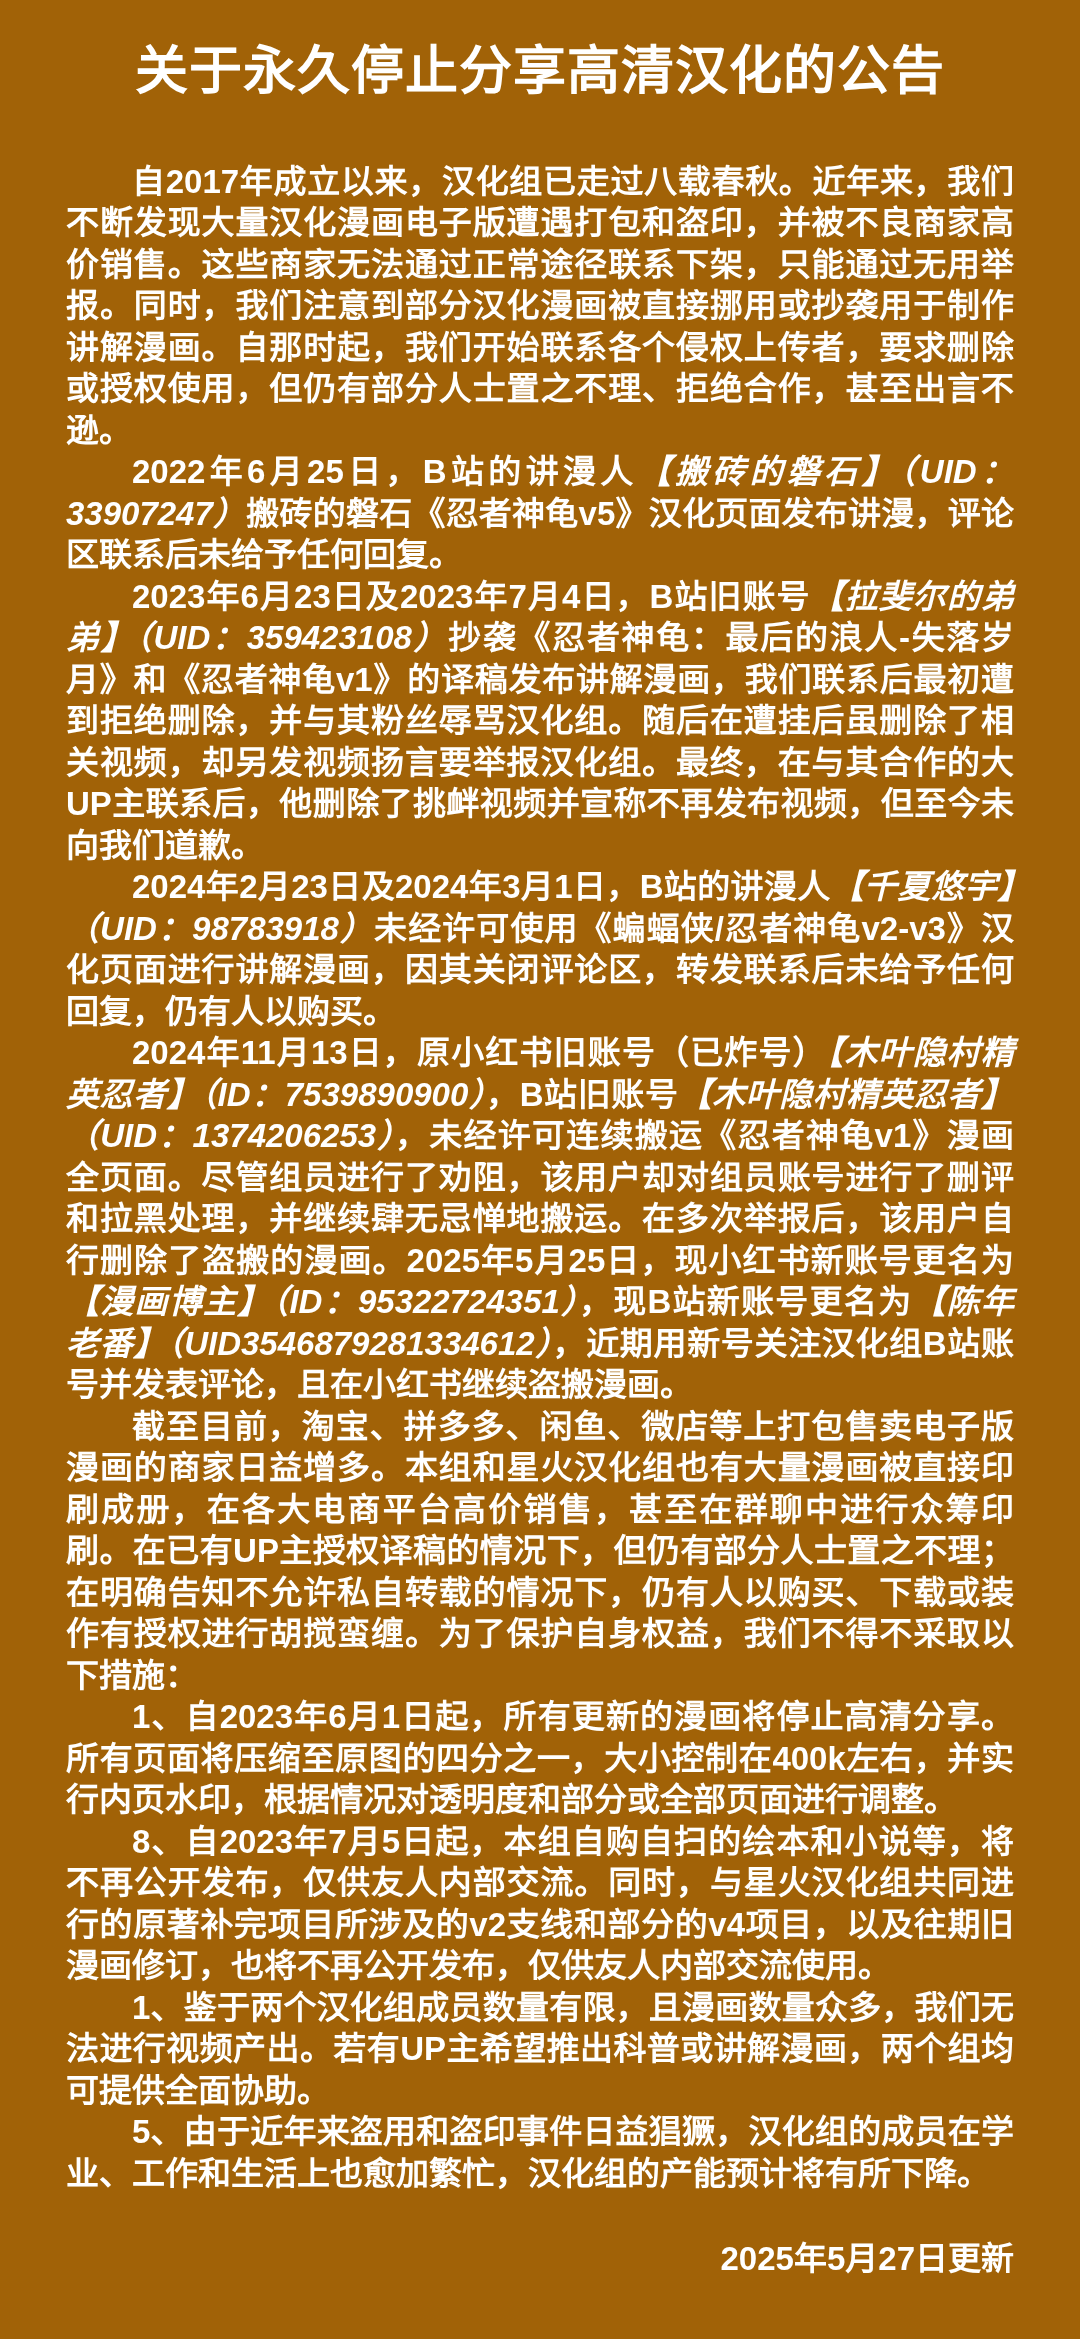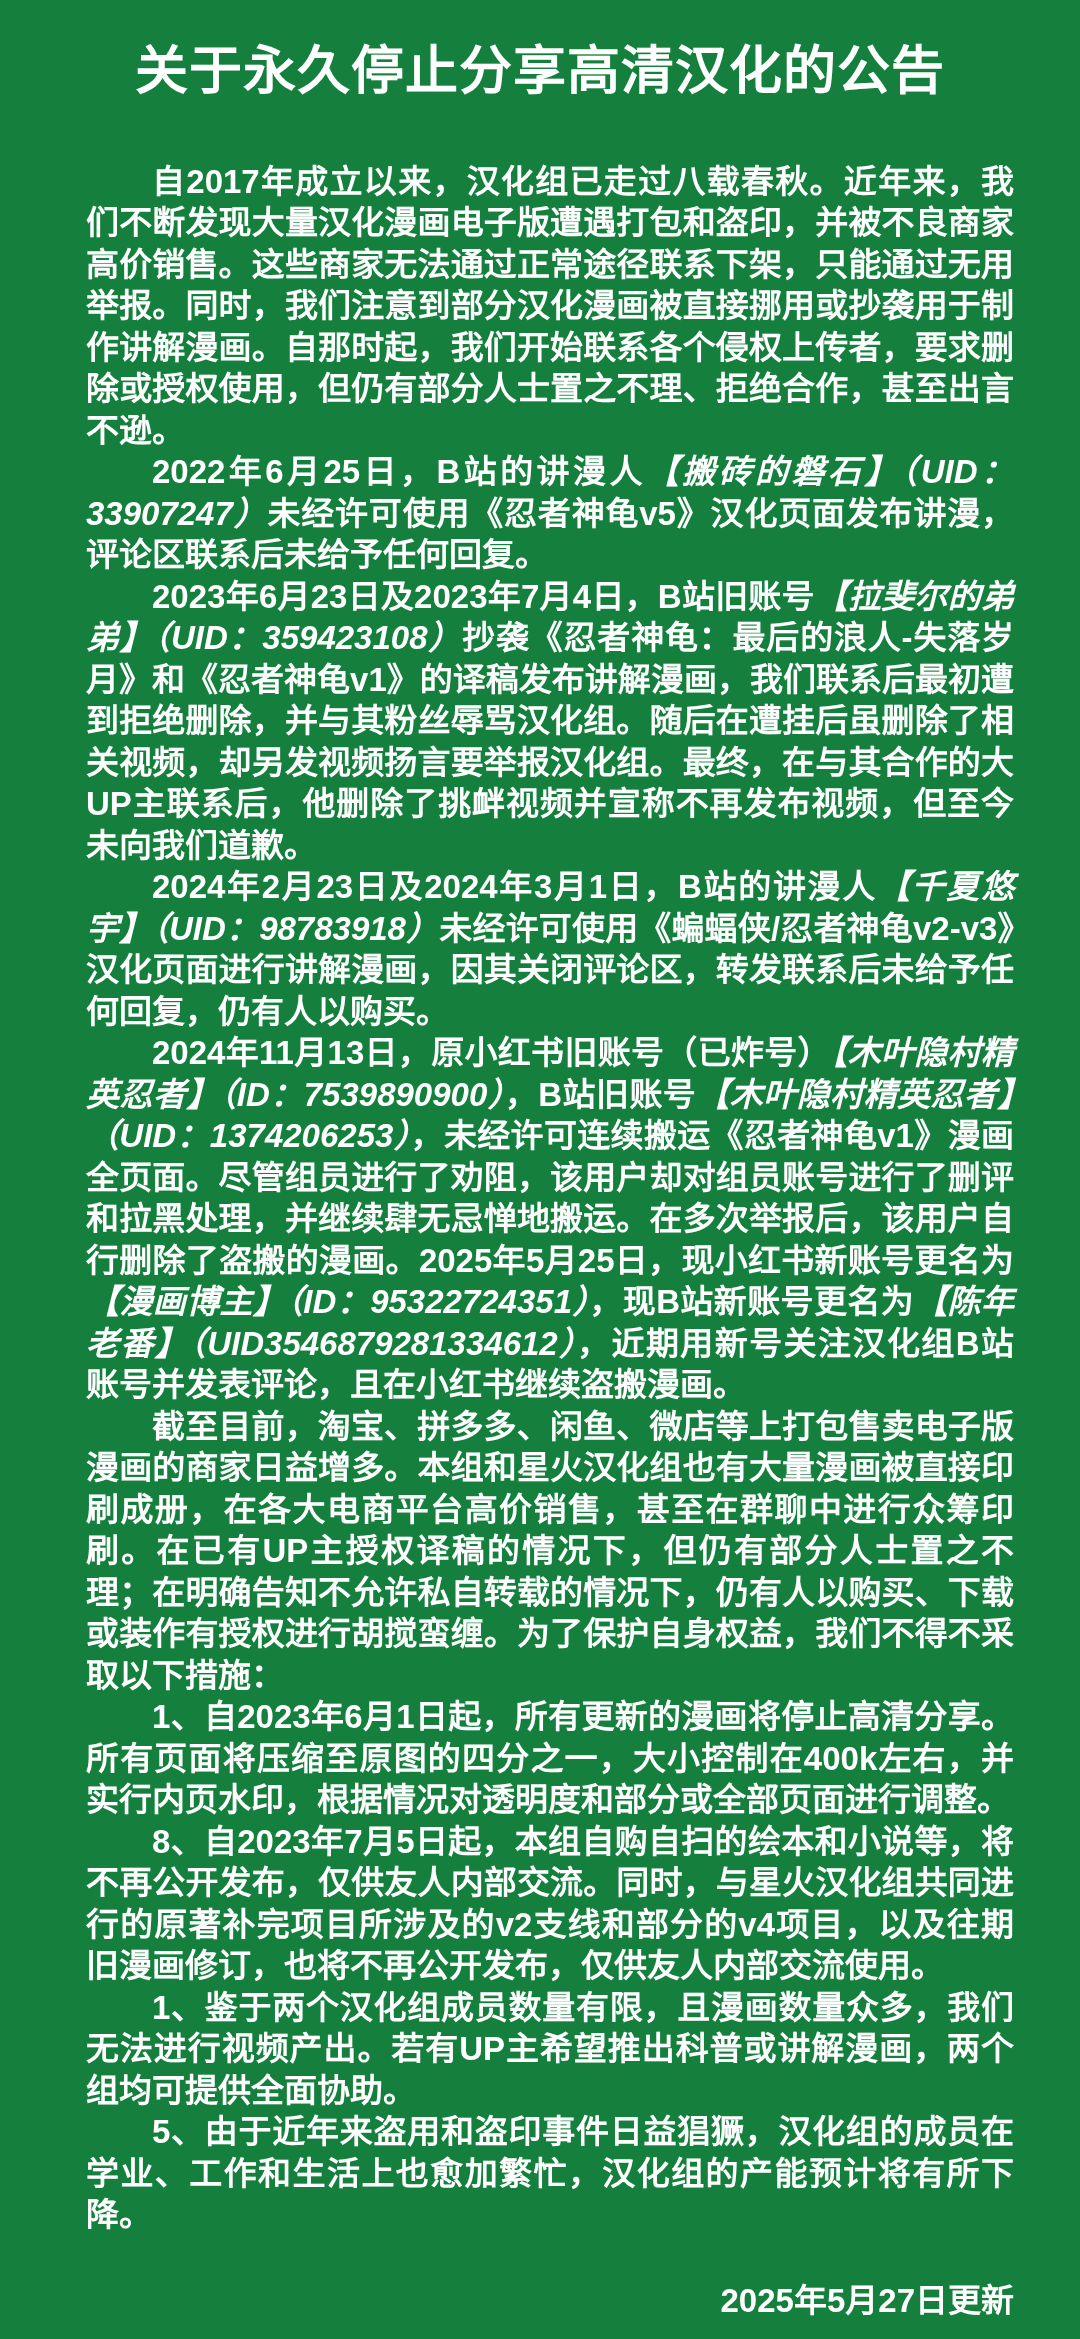--- a/index.html
+++ b/index.html
@@ -25,21 +25,20 @@
     line-height: 1.18;
     text-align: center;
     letter-spacing: 1px;
     font-weight: bold;
   }
   .content {
     margin-top: 58px;
     font-size: 33px;
     line-height: 41.5px;
     text-align: justify;
-    margin-left: 20px;
   }
   .content p.para {
     margin: 0;
     padding: 0;
     text-indent: 2em;
   }
   .content .em {
     font-style: italic;
     font-weight: bold;
   }
@@ -47,25 +46,25 @@
     margin-top: 44px;
     font-size: 33px;
     line-height: 41.5px;
     text-align: right;
     font-weight: bold;
   }
 </style>
 </head>
 <body style="background: rgb(0, 0, 0);">
 
-<div class="page" style="background: #15803d; color: rgb(255, 255, 255);">
+<div class="page" style="background: #a16207; color: rgb(255, 255, 255);">
   <h1 class="title">关于永久停止分享高清汉化的公告</h1>
   <div class="content">
       <p class="para"><span class="seg">自2017年成立以来，汉化组已走过八载春秋。近年来，我们不断发现大量汉化漫画电子版遭遇打包和盗印，并被不良商家高价销售。这些商家无法通过正常途径联系下架，只能通过无用举报。同时，我们注意到部分汉化漫画被直接挪用或抄袭用于制作讲解漫画。自那时起，我们开始联系各个侵权上传者，要求删除或授权使用，但仍有部分人士置之不理、拒绝合作，甚至出言不逊。</span></p>
-      <p class="para"><span class="seg">2022年6月25日，B站的讲漫人</span><span class="em">【搬砖的磐石】（UID：33907247）</span><span class="seg">未经许可使用《忍者神龟v5》汉化页面发布讲漫，评论区联系后未给予任何回复。</span></p>
+      <p class="para"><span class="seg">2022年6月25日，B站的讲漫人</span><span class="em">【搬砖的磐石】（UID：33907247）</span><span class="seg">搬砖的磐石《忍者神龟v5》汉化页面发布讲漫，评论区联系后未给予任何回复。</span></p>
       <p class="para"><span class="seg">2023年6月23日及2023年7月4日，B站旧账号</span><span class="em">【拉斐尔的弟弟】（UID：359423108）</span><span class="seg">抄袭《忍者神龟：最后的浪人-失落岁月》和《忍者神龟v1》的译稿发布讲解漫画，我们联系后最初遭到拒绝删除，并与其粉丝辱骂汉化组。随后在遭挂后虽删除了相关视频，却另发视频扬言要举报汉化组。最终，在与其合作的大UP主联系后，他删除了挑衅视频并宣称不再发布视频，但至今未向我们道歉。</span></p>
       <p class="para"><span class="seg">2024年2月23日及2024年3月1日，B站的讲漫人</span><span class="em">【千夏悠宇】（UID：98783918）</span><span class="seg">未经许可使用《蝙蝠侠/忍者神龟v2-v3》汉化页面进行讲解漫画，因其关闭评论区，转发联系后未给予任何回复，仍有人以购买。</span></p>
       <p class="para"><span class="seg">2024年11月13日，原小红书旧账号（已炸号）</span><span class="em">【木叶隐村精英忍者】（ID：7539890900）</span><span class="seg">，B站旧账号</span><span class="em">【木叶隐村精英忍者】（UID：1374206253）</span><span class="seg">，未经许可连续搬运《忍者神龟v1》漫画全页面。尽管组员进行了劝阻，该用户却对组员账号进行了删评和拉黑处理，并继续肆无忌惮地搬运。在多次举报后，该用户自行删除了盗搬的漫画。2025年5月25日，现小红书新账号更名为</span><span class="em">【漫画博主】（ID：95322724351）</span><span class="seg">，现B站新账号更名为</span><span class="em">【陈年老番】（UID3546879281334612）</span><span class="seg">，近期用新号关注汉化组B站账号并发表评论，且在小红书继续盗搬漫画。</span></p>
       <p class="para"><span class="seg">截至目前，淘宝、拼多多、闲鱼、微店等上打包售卖电子版漫画的商家日益增多。本组和星火汉化组也有大量漫画被直接印刷成册，在各大电商平台高价销售，甚至在群聊中进行众筹印刷。在已有UP主授权译稿的情况下，但仍有部分人士置之不理；在明确告知不允许私自转载的情况下，仍有人以购买、下载或装作有授权进行胡搅蛮缠。为了保护自身权益，我们不得不采取以下措施：</span></p>
       <p class="para"><span class="seg">1、自2023年6月1日起，所有更新的漫画将停止高清分享。所有页面将压缩至原图的四分之一，大小控制在400k左右，并实行内页水印，根据情况对透明度和部分或全部页面进行调整。</span></p>
       <p class="para"><span class="seg">8、自2023年7月5日起，本组自购自扫的绘本和小说等，将不再公开发布，仅供友人内部交流。同时，与星火汉化组共同进行的原著补完项目所涉及的v2支线和部分的v4项目，以及往期旧漫画修订，也将不再公开发布，仅供友人内部交流使用。</span></p>
       <p class="para"><span class="seg">1、鉴于两个汉化组成员数量有限，且漫画数量众多，我们无法进行视频产出。若有UP主希望推出科普或讲解漫画，两个组均可提供全面协助。</span></p>
       <p class="para"><span class="seg">5、由于近年来盗用和盗印事件日益猖獗，汉化组的成员在学业、工作和生活上也愈加繁忙，汉化组的产能预计将有所下降。</span></p>
     </div>
   <div class="date-line">2025年5月27日更新</div>

